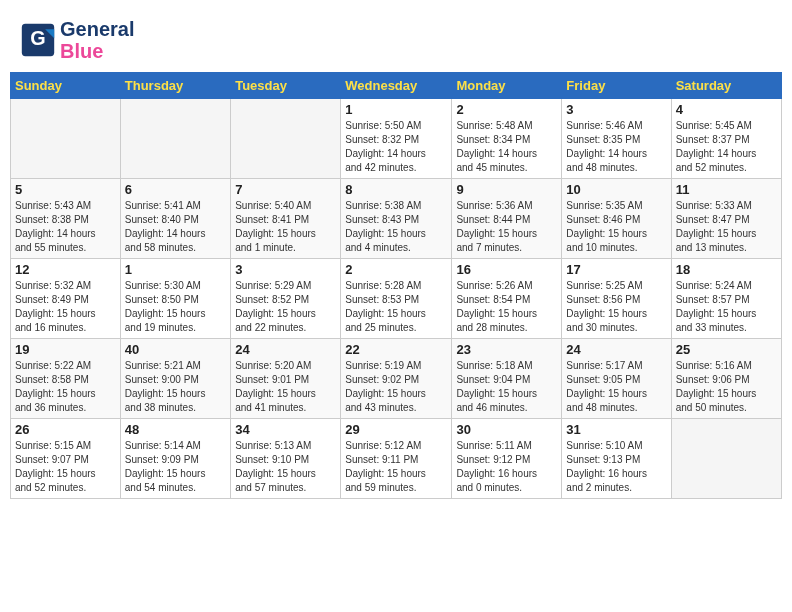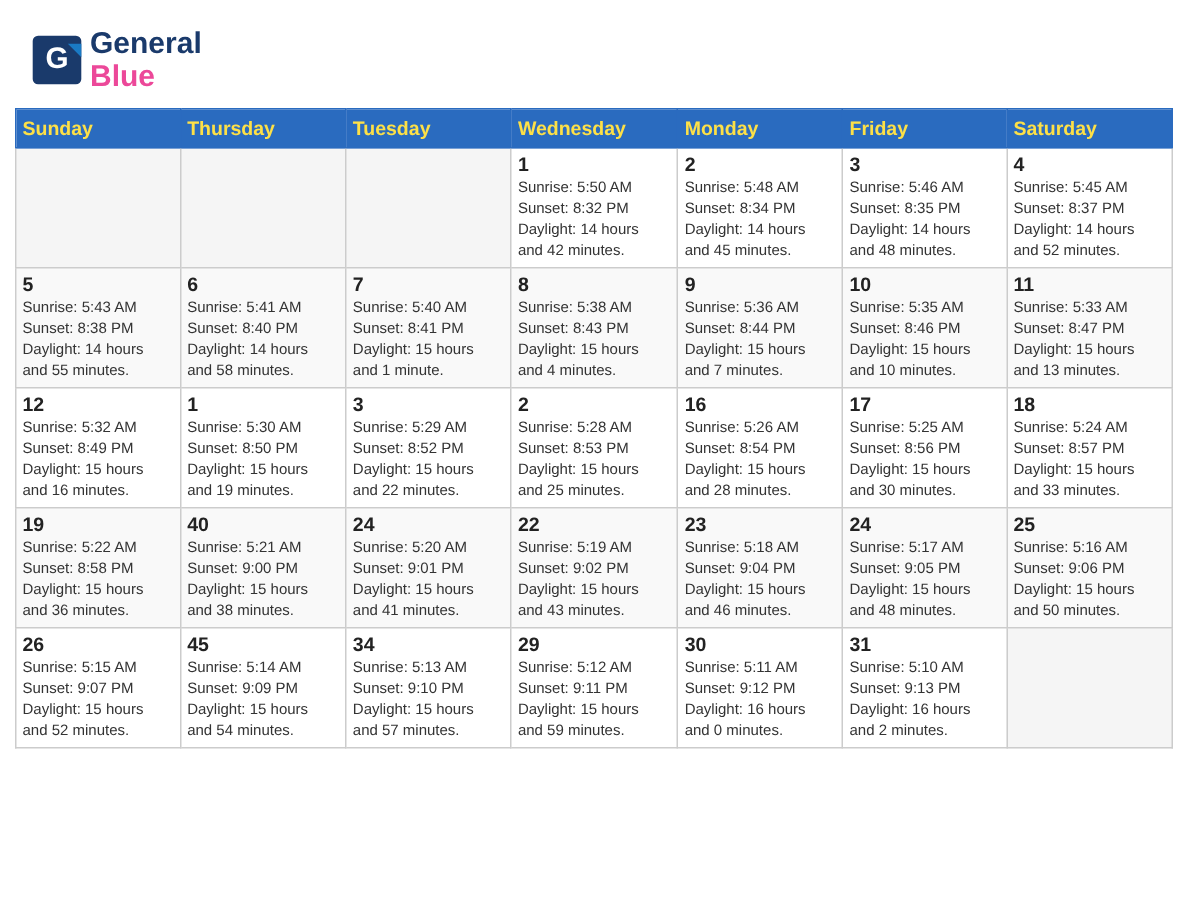--- a/index.html
+++ b/index.html
@@ -237,21 +237,21 @@
           <span class="day-num">25</span>
           <div class="day-info">Sunrise: 5:16 AM<br>Sunset: 9:06 PM<br>Daylight: 15 hours<br>and 50 minutes.</div>
         </td>
       </tr>
       <tr>
         <td>
           <span class="day-num">26</span>
           <div class="day-info">Sunrise: 5:15 AM<br>Sunset: 9:07 PM<br>Daylight: 15 hours<br>and 52 minutes.</div>
         </td>
         <td>
-          <span class="day-num">45</span>
+          <span class="day-num">48</span>
           <div class="day-info">Sunrise: 5:14 AM<br>Sunset: 9:09 PM<br>Daylight: 15 hours<br>and 54 minutes.</div>
         </td>
         <td>
           <span class="day-num">34</span>
           <div class="day-info">Sunrise: 5:13 AM<br>Sunset: 9:10 PM<br>Daylight: 15 hours<br>and 57 minutes.</div>
         </td>
         <td>
           <span class="day-num">29</span>
           <div class="day-info">Sunrise: 5:12 AM<br>Sunset: 9:11 PM<br>Daylight: 15 hours<br>and 59 minutes.</div>
         </td>

